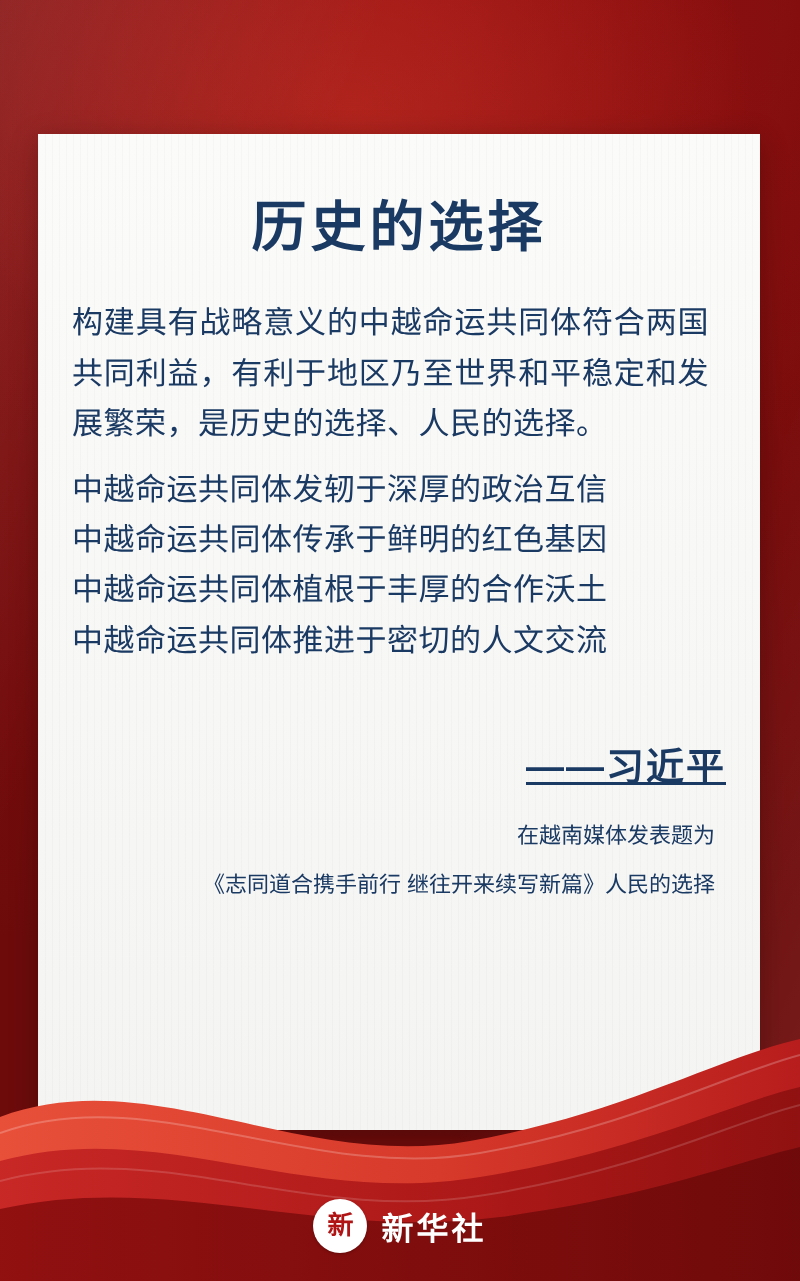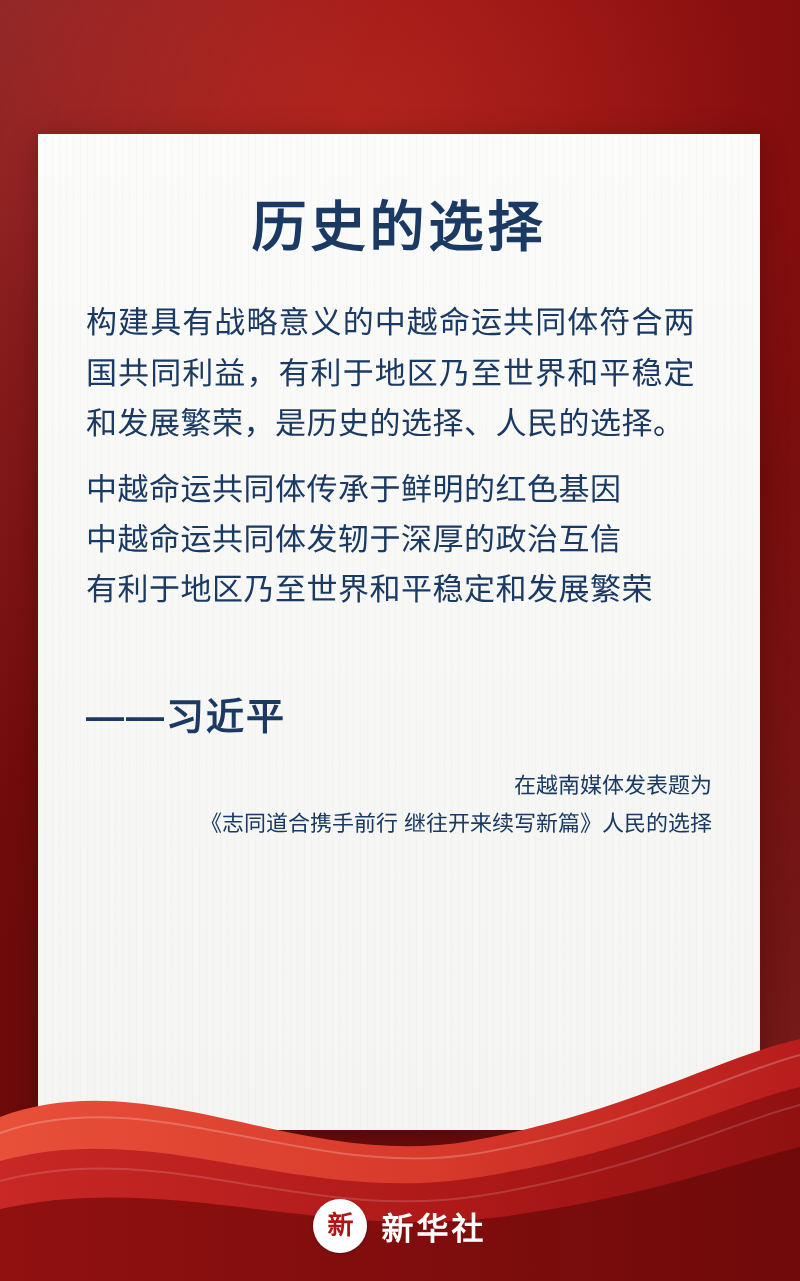--- a/index.html
+++ b/index.html
@@ -52,21 +52,21 @@
     height: 996px;
     background:
       repeating-linear-gradient(90deg, rgba(0,0,0,0.018) 0px, rgba(0,0,0,0.018) 1px, rgba(0,0,0,0) 1px, rgba(0,0,0,0) 7px),
       linear-gradient(180deg, #fbfbfa 0%, #f4f4f2 100%);
     box-shadow: 0 6px 26px rgba(0,0,0,0.25);
   }
 
   .card-inner {
     position: absolute;
     inset: 0;
-    padding: 0 48px;
+    padding: 0 34px;
     box-sizing: border-box;
   }
 
   .title {
     margin: 0;
     padding-top: 58px;
     text-align: center;
     color: #1b3a63;
     font-weight: 800;
     font-size: 55px;
@@ -94,36 +94,37 @@
     color: #1b3a63;
     font-size: 31px;
     line-height: 1.62;
     letter-spacing: 0.5px;
     font-weight: 500;
   }
   .stanza p { margin: 0; }
 
   .signature {
     margin-top: 70px;
-    text-align: left;
+    text-align: right;
     color: #1b3a63;
     font-size: 38px;
     font-weight: 700;
     letter-spacing: 2px;
+    text-decoration: underline;
   }
 
   .source {
     margin-top: 26px;
     text-align: right;
     color: #1b3a63;
     font-size: 22px;
     line-height: 1.74;
     font-weight: 500;
   }
-  .source p { margin: 0; }
+  .source p { margin: 11px; }
 
   
   .waves {
     position: absolute;
     left: 0;
     bottom: 0;
     width: 800px;
     height: 260px;
     overflow: hidden;
   }
@@ -176,23 +177,24 @@
 
       <h1 class="title">
         <span class="line1">历史的选择</span>
       </h1>
 
       <div class="quote">
         <p>构建具有战略意义的中越命运共同体符合两国共同利益，有利于地区乃至世界和平稳定和发展繁荣，是历史的选择、人民的选择。</p>
       </div>
 
       <div class="stanza">
+        <p>中越命运共同体发轫于深厚的政治互信</p>
         <p>中越命运共同体传承于鲜明的红色基因</p>
-        <p>中越命运共同体发轫于深厚的政治互信</p>
-        <p>有利于地区乃至世界和平稳定和发展繁荣</p>
+        <p>中越命运共同体植根于丰厚的合作沃土</p>
+        <p>中越命运共同体推进于密切的人文交流</p>
       </div>
 
       <div class="signature">——习近平</div>
 
       <div class="source">
         <p>在越南媒体发表题为</p>
         <p>《志同道合携手前行 继往开来续写新篇》人民的选择</p>
       </div>
 
     </div>

